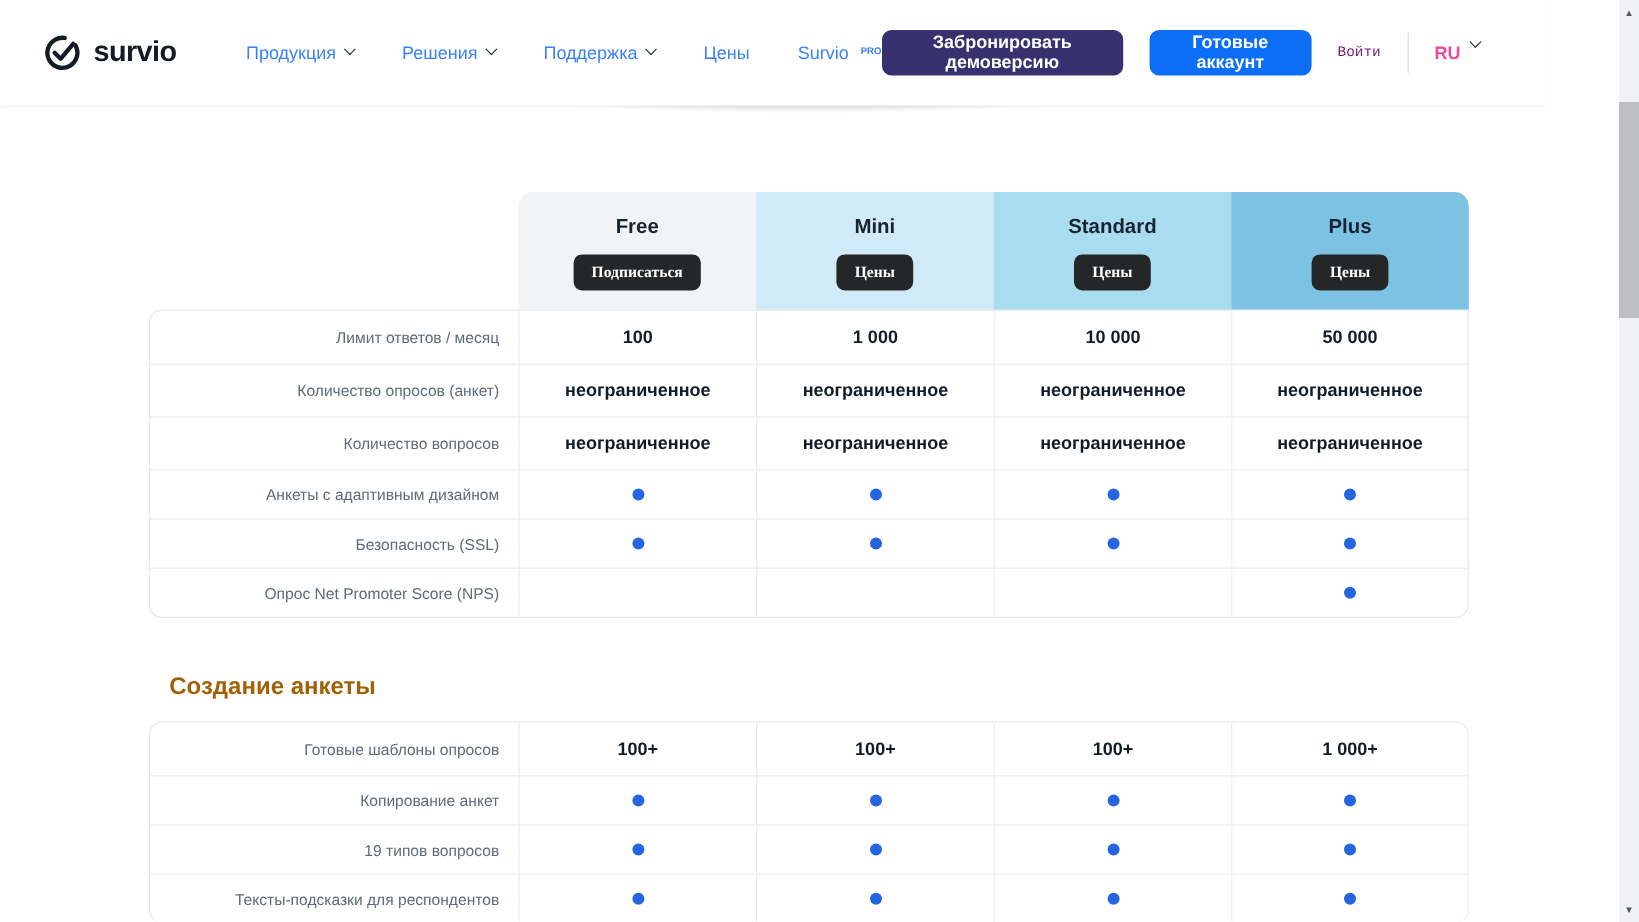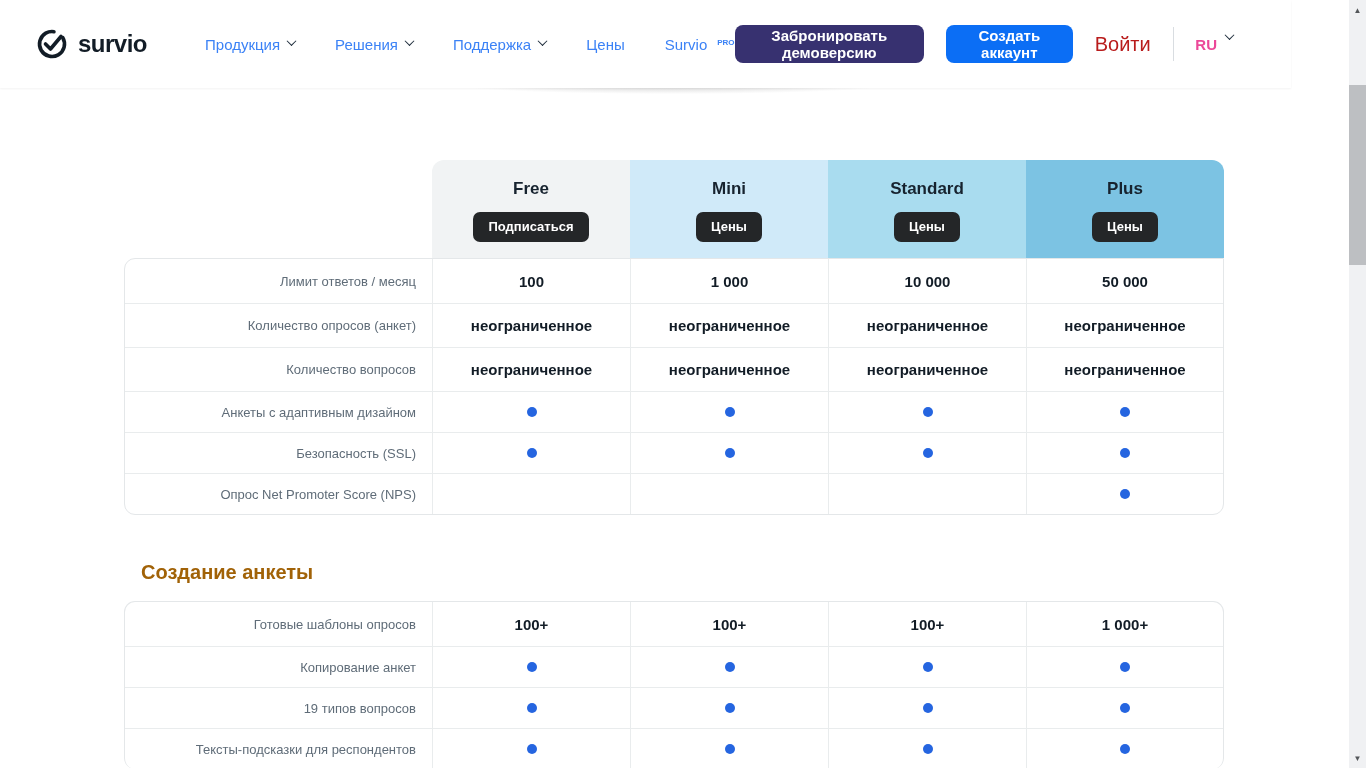--- a/index.html
+++ b/index.html
@@ -16,42 +16,42 @@
   .nav-item { display:flex; align-items:center; gap:8px; font-size:15px; color:#3b82f6;
     cursor:pointer; white-space:nowrap; }
   .nav-item sup { font-size:8px; font-weight:700; margin-left:2px; transform:translateY(-2px); }
   .chev { width:7px; height:7px; border-right:1.6px solid #1d2c3b; border-bottom:1.6px solid #1d2c3b;
     transform:rotate(45deg) translate(-1px,-1px); margin-top:-3px; }
   .topbar-right { margin-left:auto; display:flex; align-items:center; gap:22px; }
   .btn { border:none; cursor:pointer; font-family:inherit; color:#fff; font-weight:700;
     font-size:15px; border-radius:8px; height:38px; padding:0 22px; }
   .btn-demo { background:var(--demo-bg); }
   .btn-signup { background:var(--accent-blue); }
-  .login-link { font-size:20px; color:#b91c1c; cursor:pointer; text-decoration:none; }
+  .login-link { font-size:12px; color:#701a75; cursor:pointer; text-decoration:none;font-family:Liberation Mono, monospace; }
   .vdivider { width:1px; height:34px; background:#d9dde1; }
   .lang { display:flex; align-items:flex-start; gap:9px; font-size:15px; font-weight:700;
     color:#ec4899; cursor:pointer; margin-right:28px; }
 
   
   .hero-arc { position:absolute; left:375px; top:84px; width:595px; height:14px;
     background:radial-gradient(ellipse 52% 100% at 50% 0%, rgba(90,90,90,.30), rgba(255,255,255,0) 72%); }
 
   
   .main { position:relative; padding-top:88px; width:1349px; }
   .pricing { margin:72px 0 16px 124px; width:1100px; }
   .grid5 { display:grid; grid-template-columns:308px 198px 198px 198px 198px; }
 
   .plan-headers { height:98px; }
   .plan-spacer { background:transparent; }
   .plan-col { display:flex; flex-direction:column; align-items:center; justify-content:center;
     gap:13px; padding-top:2px; }
   .plan-col.first { border-top-left-radius:12px; }
   .plan-col.last  { border-top-right-radius:12px; }
   .plan-name { font-size:17px; font-weight:700; color:#17232f; }
-  .btn-dark { border:none; cursor:pointer; font-family:Liberation Sans, sans-serif; background:var(--dark-btn);
+  .btn-dark { border:none; cursor:pointer; font-family:Liberation Serif, serif; background:var(--dark-btn);
     color:#fff; font-size:13px; font-weight:700; border-radius:7px; height:30px; padding:0 15px; }
 
   .tbody { border:1px solid #e4e7e9; background:#fff; }
   #table1-body { border-radius:11px 0 11px 11px; }
   #table2-body { border-radius:11px; border-bottom:none; }
   .trow { display:grid; grid-template-columns:307px 198px 198px 198px 197px; }
   .trow + .trow { border-top:1px solid #e9eced; }
   .trow.text-row { height:44px; }
   .trow.dot-row { height:41px; }
   .cell { display:flex; align-items:center; justify-content:center; border-left:1px solid #e9eced; }
@@ -99,21 +99,21 @@
       <span>Цены</span>
     </div>
     <div class="nav-item">
       <span>Survio</span>
       <sup>PRO</sup>
     </div>
   </nav>
 
   <div class="topbar-right">
     <button class="btn btn-demo">Забронировать демоверсию</button>
-    <button class="btn btn-signup">Создать аккаунт</button>
+    <button class="btn btn-signup">Готовые аккаунт</button>
     <a class="login-link">Войти</a>
     <div class="vdivider"></div>
     <div class="lang">
       <span>RU</span>
       <span class="chev"></span>
     </div>
   </div>
 </header>
 
 <div class="main">

